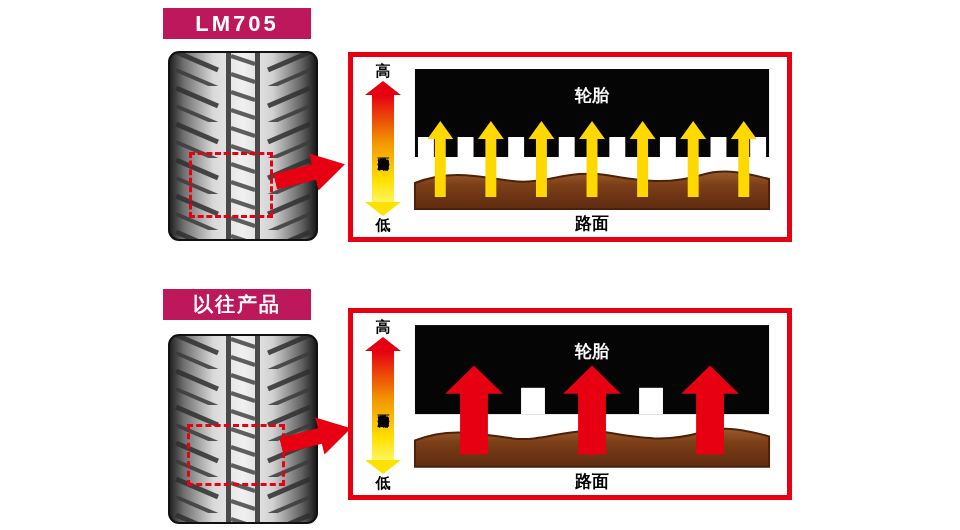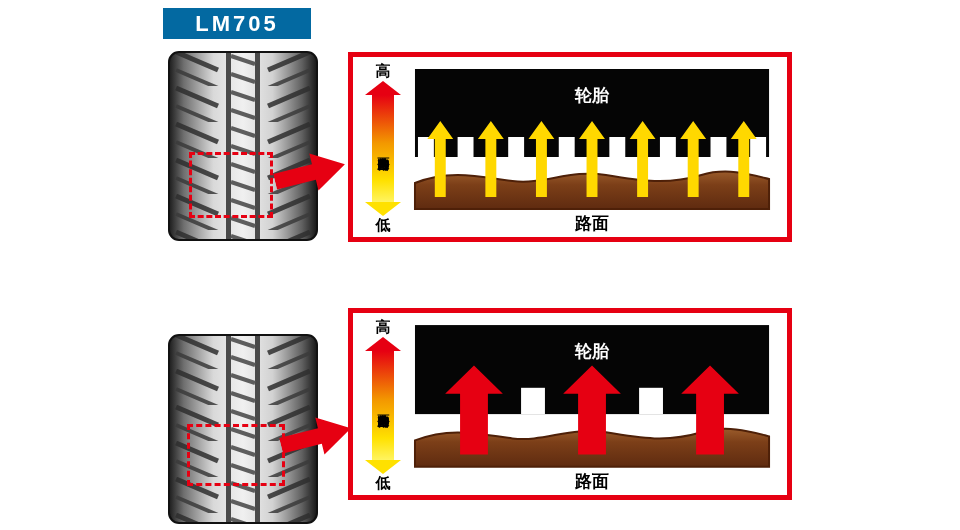--- a/index.html
+++ b/index.html
@@ -1,20 +1,20 @@
 <!DOCTYPE html>
 <html><head>
 <meta charset="utf-8">
 <style>
   * { margin:0; padding:0; box-sizing:border-box; }
   html,body { width:960px; height:530px; background:#ffffff; overflow:hidden;
               font-family:"Liberation Sans","DejaVu Sans",sans-serif; }
   .stage { position:relative; width:960px; height:530px; background:#ffffff; }
 
-  .badge { position:absolute; background:#0369a1; color:#ffffff; font-weight:bold;
+  .badge { position:absolute; background:#be185d; color:#ffffff; font-weight:bold;
            display:flex; align-items:center; justify-content:center; }
   #badge-0 { left:163px; top:8px;   width:148px; height:31px; font-size:22px; letter-spacing:3px; }
   #badge-1 { left:163px; top:289px; width:148px; height:31px; font-size:20px; letter-spacing:2px; }
 
   .tire { position:absolute; width:150px; height:192px; }
   #tire-0 { left:168px; top:50px; }
   #tire-1 { left:168px; top:333px; }
 
   .dashed { position:absolute; border:3px dashed #e60012; background:transparent; }
   #dash-0 { left:189px; top:152px; width:84px; height:66px; }
@@ -128,20 +128,21 @@
           <polygon points="182,58 195,76 187.5,76 187.5,134 176.5,134 176.5,76 169,76" fill="#ffd800"></polygon>
           <polygon points="232.85714285714286,58 245.85714285714286,76 238.35714285714286,76 238.35714285714286,134 227.35714285714286,134 227.35714285714286,76 219.85714285714286,76" fill="#ffd800"></polygon>
           <polygon points="283.7142857142857,58 296.7142857142857,76 289.2142857142857,76 289.2142857142857,134 278.2142857142857,134 278.2142857142857,76 270.7142857142857,76" fill="#ffd800"></polygon>
           <polygon points="334.57142857142856,58 347.57142857142856,76 340.07142857142856,76 340.07142857142856,134 329.07142857142856,134 329.07142857142856,76 321.57142857142856,76" fill="#ffd800"></polygon>
         </g>
       <text x="182" y="38" fill="#ffffff" font-size="17" text-anchor="middle">轮胎</text>
       <text x="182" y="166" fill="#000000" font-size="17" text-anchor="middle">路面</text>
     </svg>
   </div>
 
+  <div class="badge" id="badge-1">以往产品</div>
 
   <svg class="tire" id="tire-1" viewBox="0 0 150 192">
     <rect x="1" y="2" width="148" height="188" rx="10" fill="url(#tireShade)"></rect>
     <rect x="1" y="2" width="148" height="188" rx="10" fill="url(#treadPat)" opacity="0.85"></rect>
     <rect x="1" y="2" width="148" height="188" rx="10" fill="none" stroke="#111" stroke-width="2"></rect>
   </svg>
 
   <div class="dashed" id="dash-1"></div>
 
   <svg class="connector" id="conn-1" viewBox="0 0 72 42">

